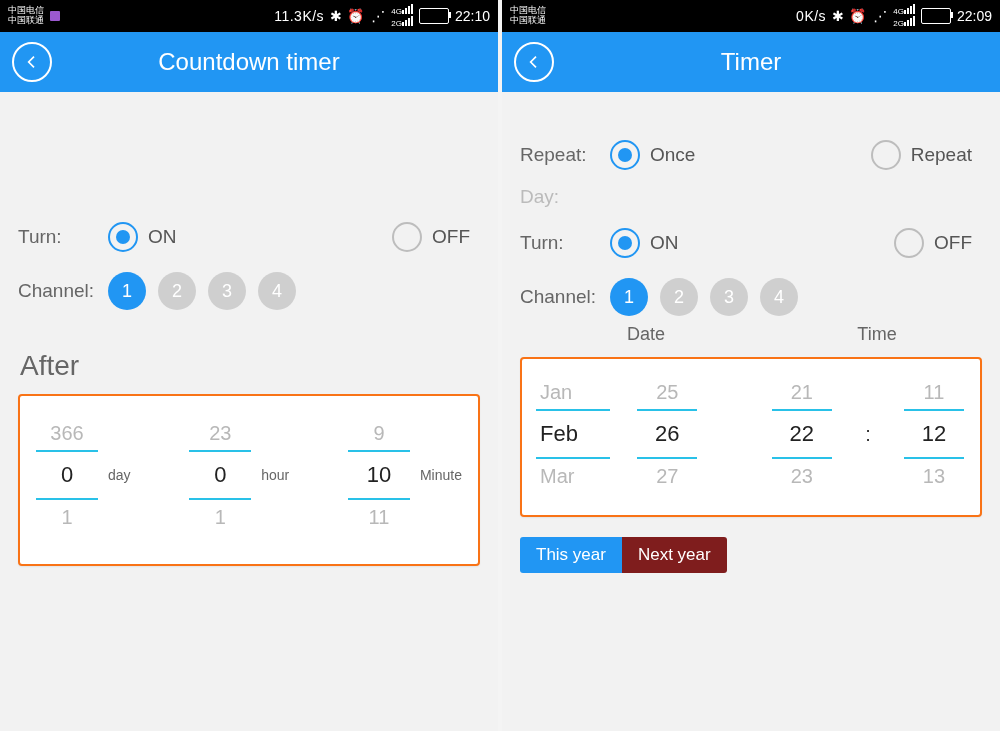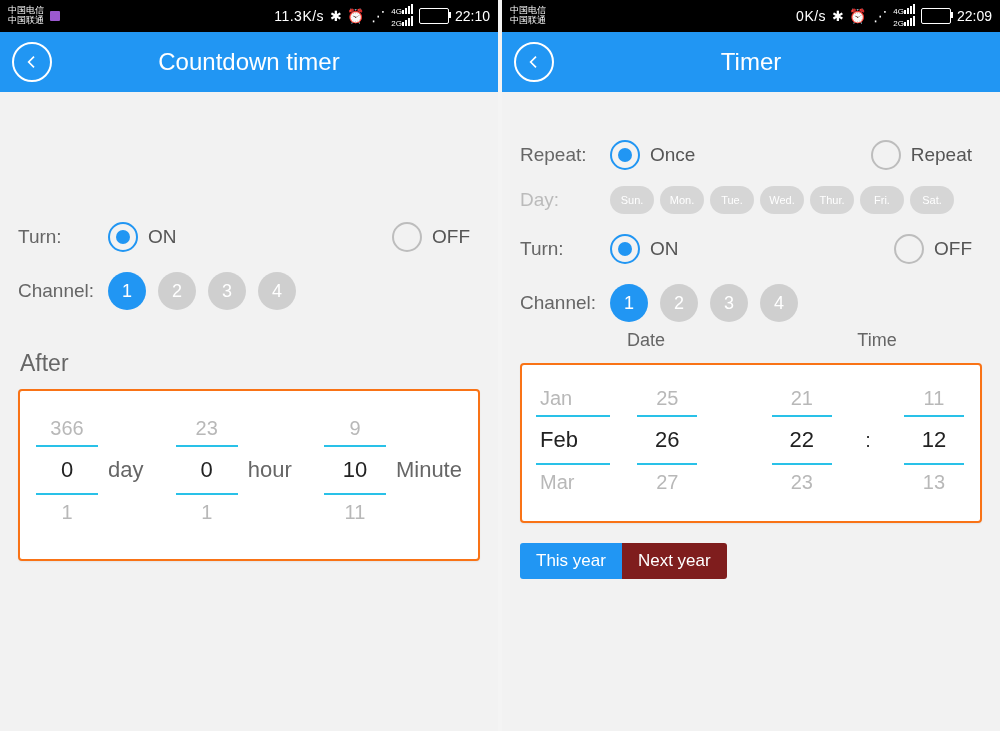--- a/index.html
+++ b/index.html
@@ -122,21 +122,21 @@
   background: #cfcfcf;
   color: #fff;
   display: flex; align-items: center; justify-content: center;
   margin-right: 12px;
   font-size: 18px;
 }
 .chan.active { background: #2196f3; }
 
 .section-label {
   margin-top: 30px;
-  font-size: 23px;
+  font-size: 28px;
   color: #666;
   padding-left: 2px;
 }
 
 .card {
   margin-top: 12px;
   background: #fff;
   border: 2px solid #f97316;
   border-radius: 4px;
   box-shadow: 0 1px 2px rgba(0,0,0,0.06);
@@ -179,21 +179,21 @@
   color: #b8b8b8;
   font-size: 20px;
   height: 34px;
   display: flex; align-items: center; justify-content: center;
   width: 100%;
   border-bottom: none;
 }
 .unit {
   margin-left: 10px;
   color: #666;
-  font-size: 22px;
+  font-size: 14px;
   align-self: center;
 }
 
 
 .day-chips {
   display: flex;
   gap: 6px;
 }
 .day-chip {
   width: 44px; height: 28px;
@@ -400,29 +400,20 @@
           </div>
           <div class="radio-opt right">
             <span class="radio"></span>
             <span>Repeat</span>
           </div>
         </div>
       </div>
 
       <div class="row day-row" style="margin-top:16px">
         <span class="label">Day:</span>
-        <div class="day-chips">
-          <div class="day-chip">Sun.</div>
-          <div class="day-chip">Mon.</div>
-          <div class="day-chip">Tue.</div>
-          <div class="day-chip">Wed.</div>
-          <div class="day-chip">Thur.</div>
-          <div class="day-chip">Fri.</div>
-          <div class="day-chip">Sat.</div>
-        </div>
       </div>
 
       <div class="row">
         <span class="label">Turn:</span>
         <div class="radio-group">
           <div class="radio-opt">
             <span class="radio checked"></span>
             <span>ON</span>
           </div>
           <div class="radio-opt right">

